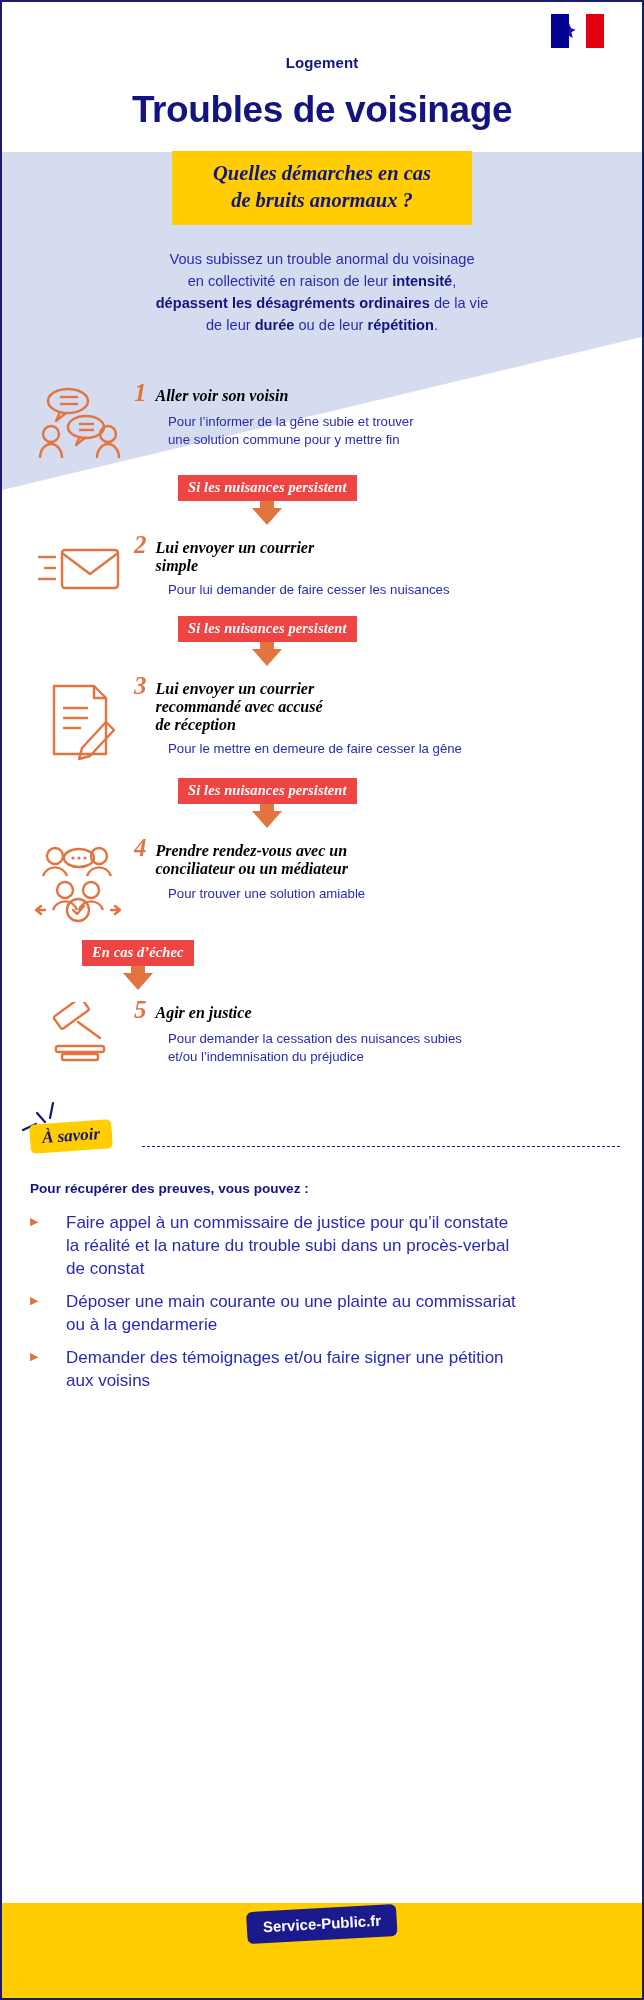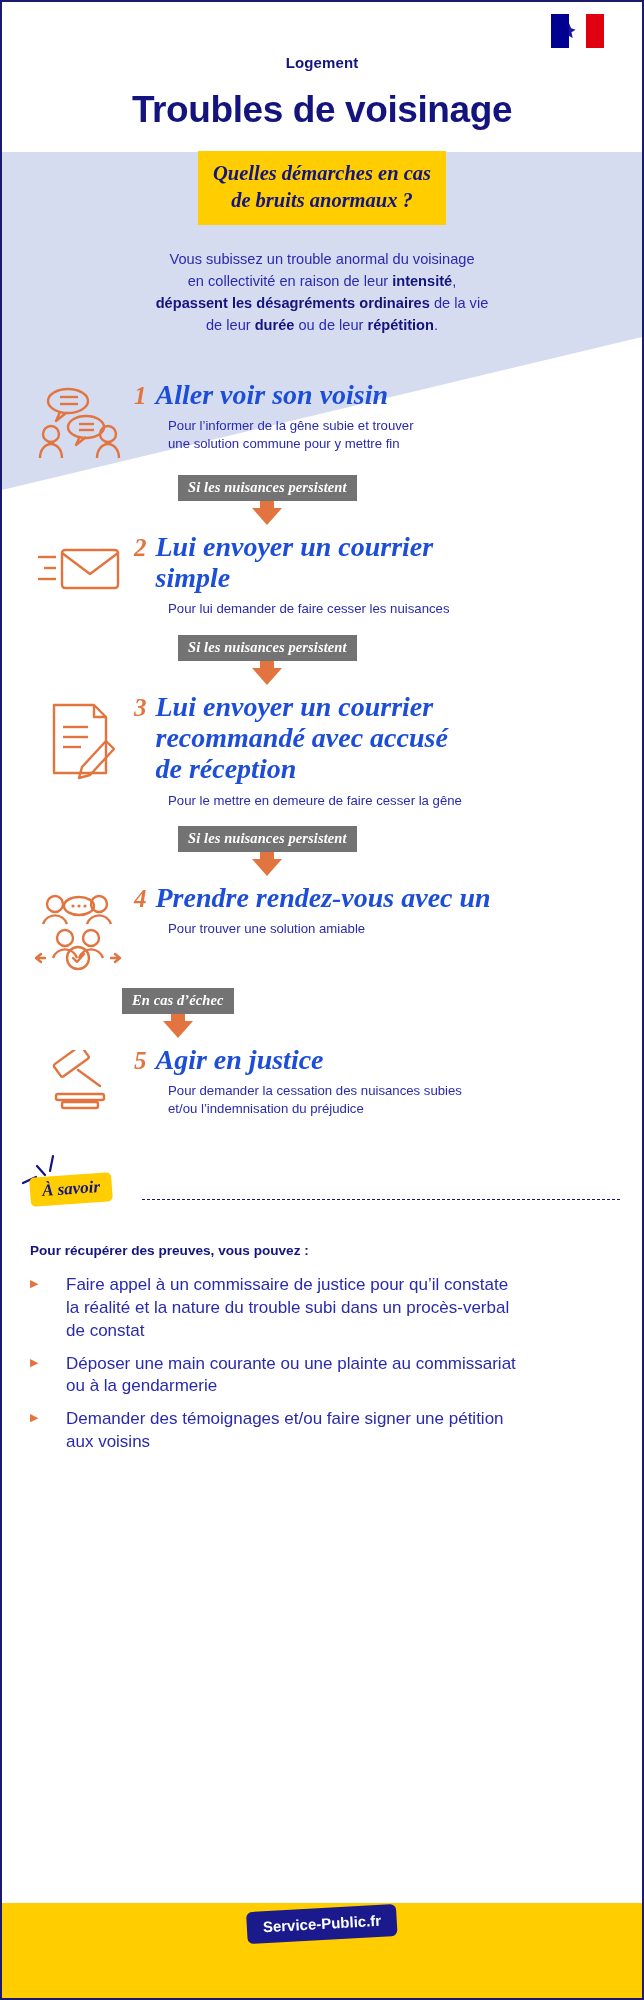--- a/index.html
+++ b/index.html
@@ -78,21 +78,21 @@
     text-align: center;
     margin-top: 18px;
     font-size: 37px;
     font-weight: bold;
     color: #13147e;
     letter-spacing: -.4px;
   }
 
   .subtitle-box {
     margin: 20px auto 0;
-    width: 248px;
+    width: 300px;
     background: #ffcd00;
     padding: 9px 10px 11px;
     text-align: center;
   }
   .subtitle-box .line {
     font-family: "Liberation Serif", serif;
     font-style: italic;
     font-weight: bold;
     font-size: 20.5px;
     color: #13147e;
@@ -140,42 +140,42 @@
     font-style: italic;
     font-weight: bold;
     font-size: 25px;
     color: #e2743f;
     line-height: 1.08;
   }
   .step-title {
     font-family: "Liberation Serif", serif;
     font-style: italic;
     font-weight: bold;
-    font-size: 28px;
-    color: #1d4ed8;
+    font-size: 16px;
+    color: #000000;
     line-height: 1.12;
   }
   .step-desc {
     margin-top: 7px;
     margin-left: 34px;
     font-size: 13.2px;
     line-height: 1.38;
     color: #2a2ab0;
   }
 
   
   .connector {
     display: flex;
     flex-direction: column;
     align-items: flex-start;
     margin: 16px 0 6px 0;
   }
   .connector-inner { position: relative; display: inline-block; }
   .connector-label {
-    background: #737373;
+    background: #ef4444;
     color: #ffffff;
     font-family: "Liberation Serif", serif;
     font-style: italic;
     font-weight: bold;
     font-size: 14.5px;
     padding: 4px 10px 5px;
     display: inline-block;
     letter-spacing: .1px;
   }
   .connector-arrow {
@@ -220,21 +220,21 @@
   }
   .dashline {
     position: absolute;
     left: 140px;
     top: 32px;
     right: 22px;
     border-top: 1.6px dashed #13147e;
   }
 
   .proof-title {
-    margin: 30px 0 0 28px;
+    margin: 21px 0 0 28px;
     font-size: 13.6px;
     font-weight: bold;
     color: #13147e;
   }
 
   .bullets { margin: 16px 0 0 28px; }
   .bullet {
     display: flex;
     align-items: flex-start;
     margin-bottom: 10px;
@@ -434,29 +434,30 @@
             <path d="M40 70 l4 4 l7 -8" stroke-linecap="round" stroke-linejoin="round"></path>
             <path d="M12 70 h-9 M3 70 l5 -4 M3 70 l5 4" stroke-linecap="round"></path>
             <path d="M78 70 h9 M87 70 l-5 -4 M87 70 l-5 4" stroke-linecap="round"></path>
           </svg>
         </div>
         <div class="step-body">
           <div class="step-head">
             <span class="step-num">4</span>
             <span class="step-title">
               <span>Prendre rendez-vous avec un</span><br>
+              <span>conciliateur ou un médiateur</span>
             </span>
           </div>
           <div class="step-desc">
             <div>Pour trouver une solution amiable</div>
           </div>
         </div>
       </div>
 
-      <div class="connector" style="padding-left:120px;">
+      <div class="connector" style="padding-left:80px;">
         <div class="connector-inner">
           <div class="connector-label">En cas d’échec</div>
           <div class="connector-stem"></div>
           <div class="connector-arrow"></div>
         </div>
       </div>
 
       <div class="step" style="margin-top:6px;">
         <div class="step-icon">
           <svg class="ico" width="86" height="62" viewBox="0 0 86 62" fill="none" stroke="#e2743f" stroke-width="2.4">

